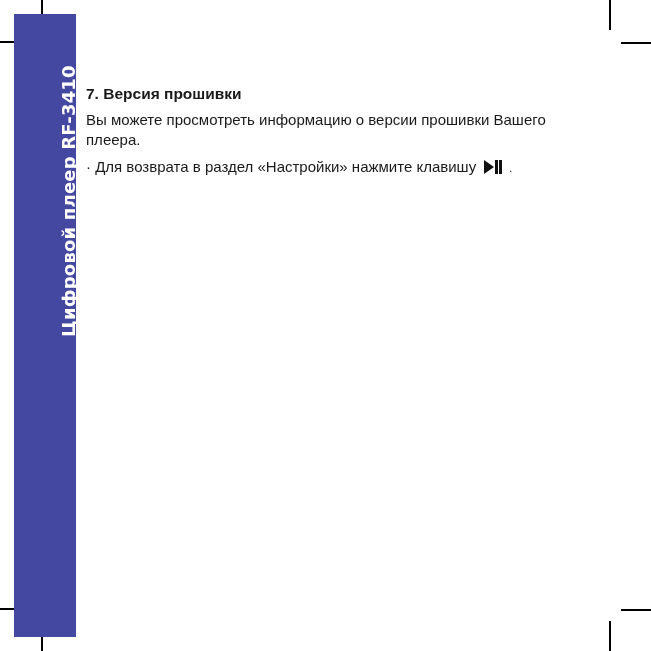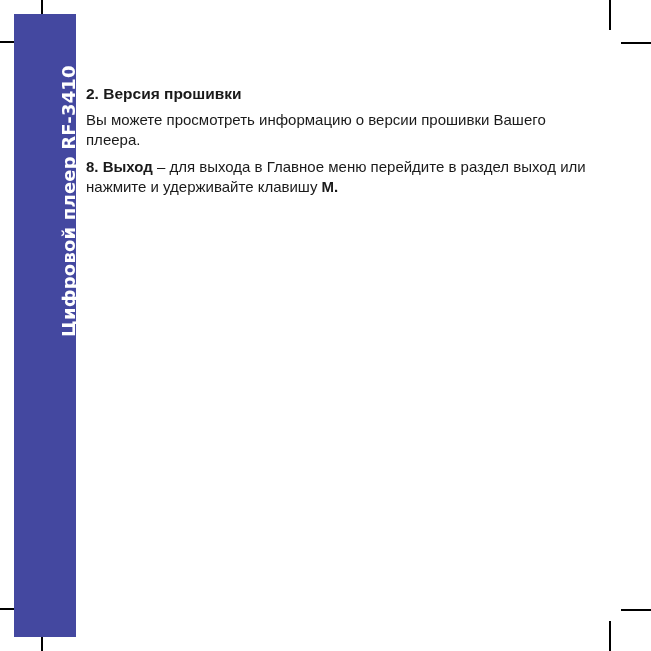--- a/index.html
+++ b/index.html
@@ -96,23 +96,23 @@
 <div class="crop" style="left:621px;top:42px;width:30px;height:1.5px;"></div>
 <div class="crop" style="left:41px;top:621px;width:1.5px;height:30px;"></div>
 <div class="crop" style="left:0;top:608px;width:30px;height:1.5px;"></div>
 <div class="crop" style="left:609px;top:621px;width:1.5px;height:30px;"></div>
 <div class="crop" style="left:621px;top:609px;width:30px;height:1.5px;"></div>
 
 <div class="sidebar"></div>
 <div class="sidebar-text">Цифровой плеер RF-3410</div>
 
 <div class="content">
-  <div class="title">2. Версия прошивки</div>
+  <div class="title">7. Версия прошивки</div>
 
   <p class="para">Вы можете просмотреть информацию о версии прошивки Вашего плеера.</p>
 
 
+  <p class="para">
+    <span>· Для возврата в раздел «Настройки» нажмите клавишу</span><span class="key-icon"><span class="tri"></span><span class="bar1"></span><span class="bar2"></span></span><span class="small-dot">.</span>
+  </p>
 
 
-  <p class="para">
-    <b>8. Выход</b><span> – для выхода в Главное меню перейдите в раздел выход или нажмите и удерживайте клавишу </span><b>M</b><b>.</b>
-  </p>
 </div>
 
 </body></html>

